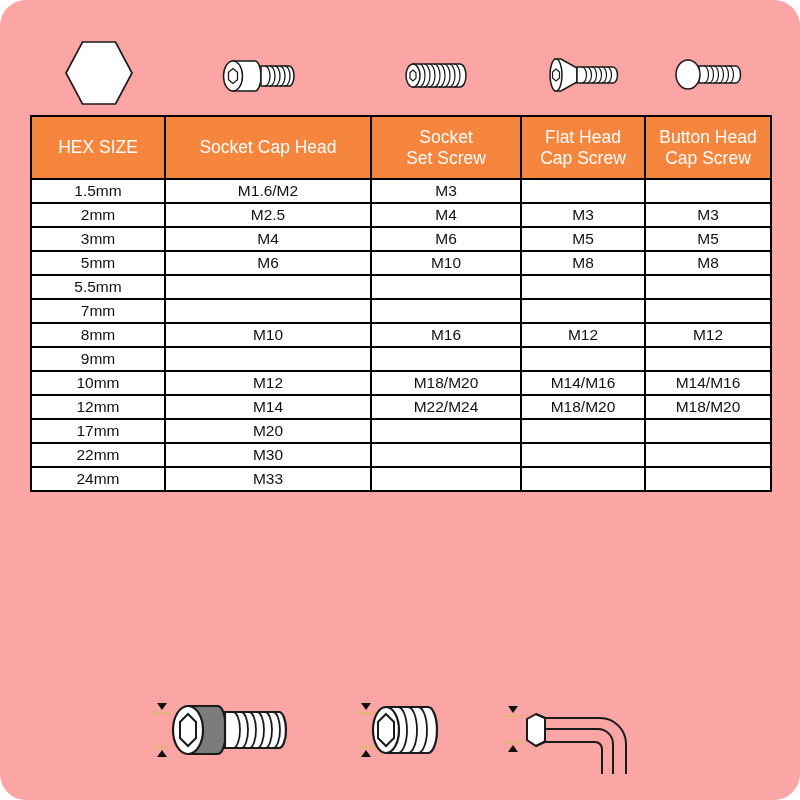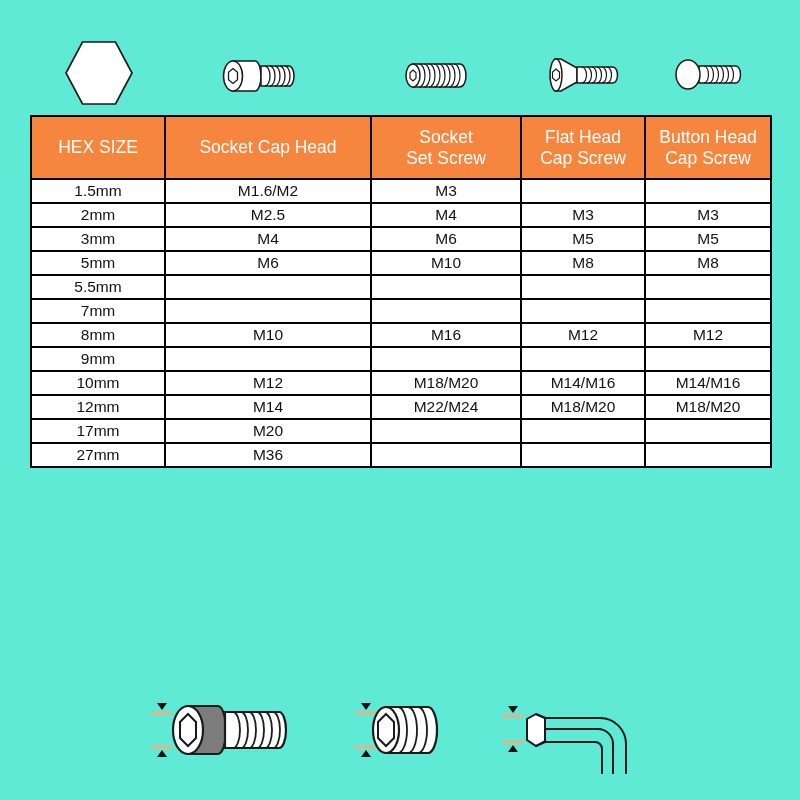--- a/index.html
+++ b/index.html
@@ -1,18 +1,18 @@
 <!DOCTYPE html>
 <html style="--header-bg: #F6853E; --header-text: #FFFFFF; --line: #000000;"><head>
 <meta charset="utf-8">
 <style>
   html,body{margin:0;padding:0;background:#fff;}
   .canvas{
-    position:relative;width:800px;height:800px;background:#5eead4;
-    font-family:"Liberation Sans", sans-serif;overflow:hidden;
+    position:relative;width:800px;height:800px;background:#fca5a5;
+    font-family:"Liberation Sans", sans-serif;overflow:hidden;border-radius:26px;
   }
   
   .top-icon{position:absolute;}
   .top-icon svg{display:block;}
   
   .size-table{
     position:absolute;left:30px;top:115px;width:740px;
     border-collapse:collapse;table-layout:fixed;
   }
   .size-table th{
@@ -180,22 +180,29 @@
           <td>M18/M20</td>
         </tr>
         <tr>
           <td>17mm</td>
           <td>M20</td>
           <td></td>
           <td></td>
           <td></td>
         </tr>
         <tr>
-          <td>27mm</td>
-          <td>M36</td>
+          <td>22mm</td>
+          <td>M30</td>
+          <td></td>
+          <td></td>
+          <td></td>
+        </tr>
+        <tr>
+          <td>24mm</td>
+          <td>M33</td>
           <td></td>
           <td></td>
           <td></td>
         </tr>
       </tbody>
   </table>
 
   <div class="diagram" style="left:148px;top:700px">
     <svg width="150" height="64" viewBox="0 0 150 64">
 

